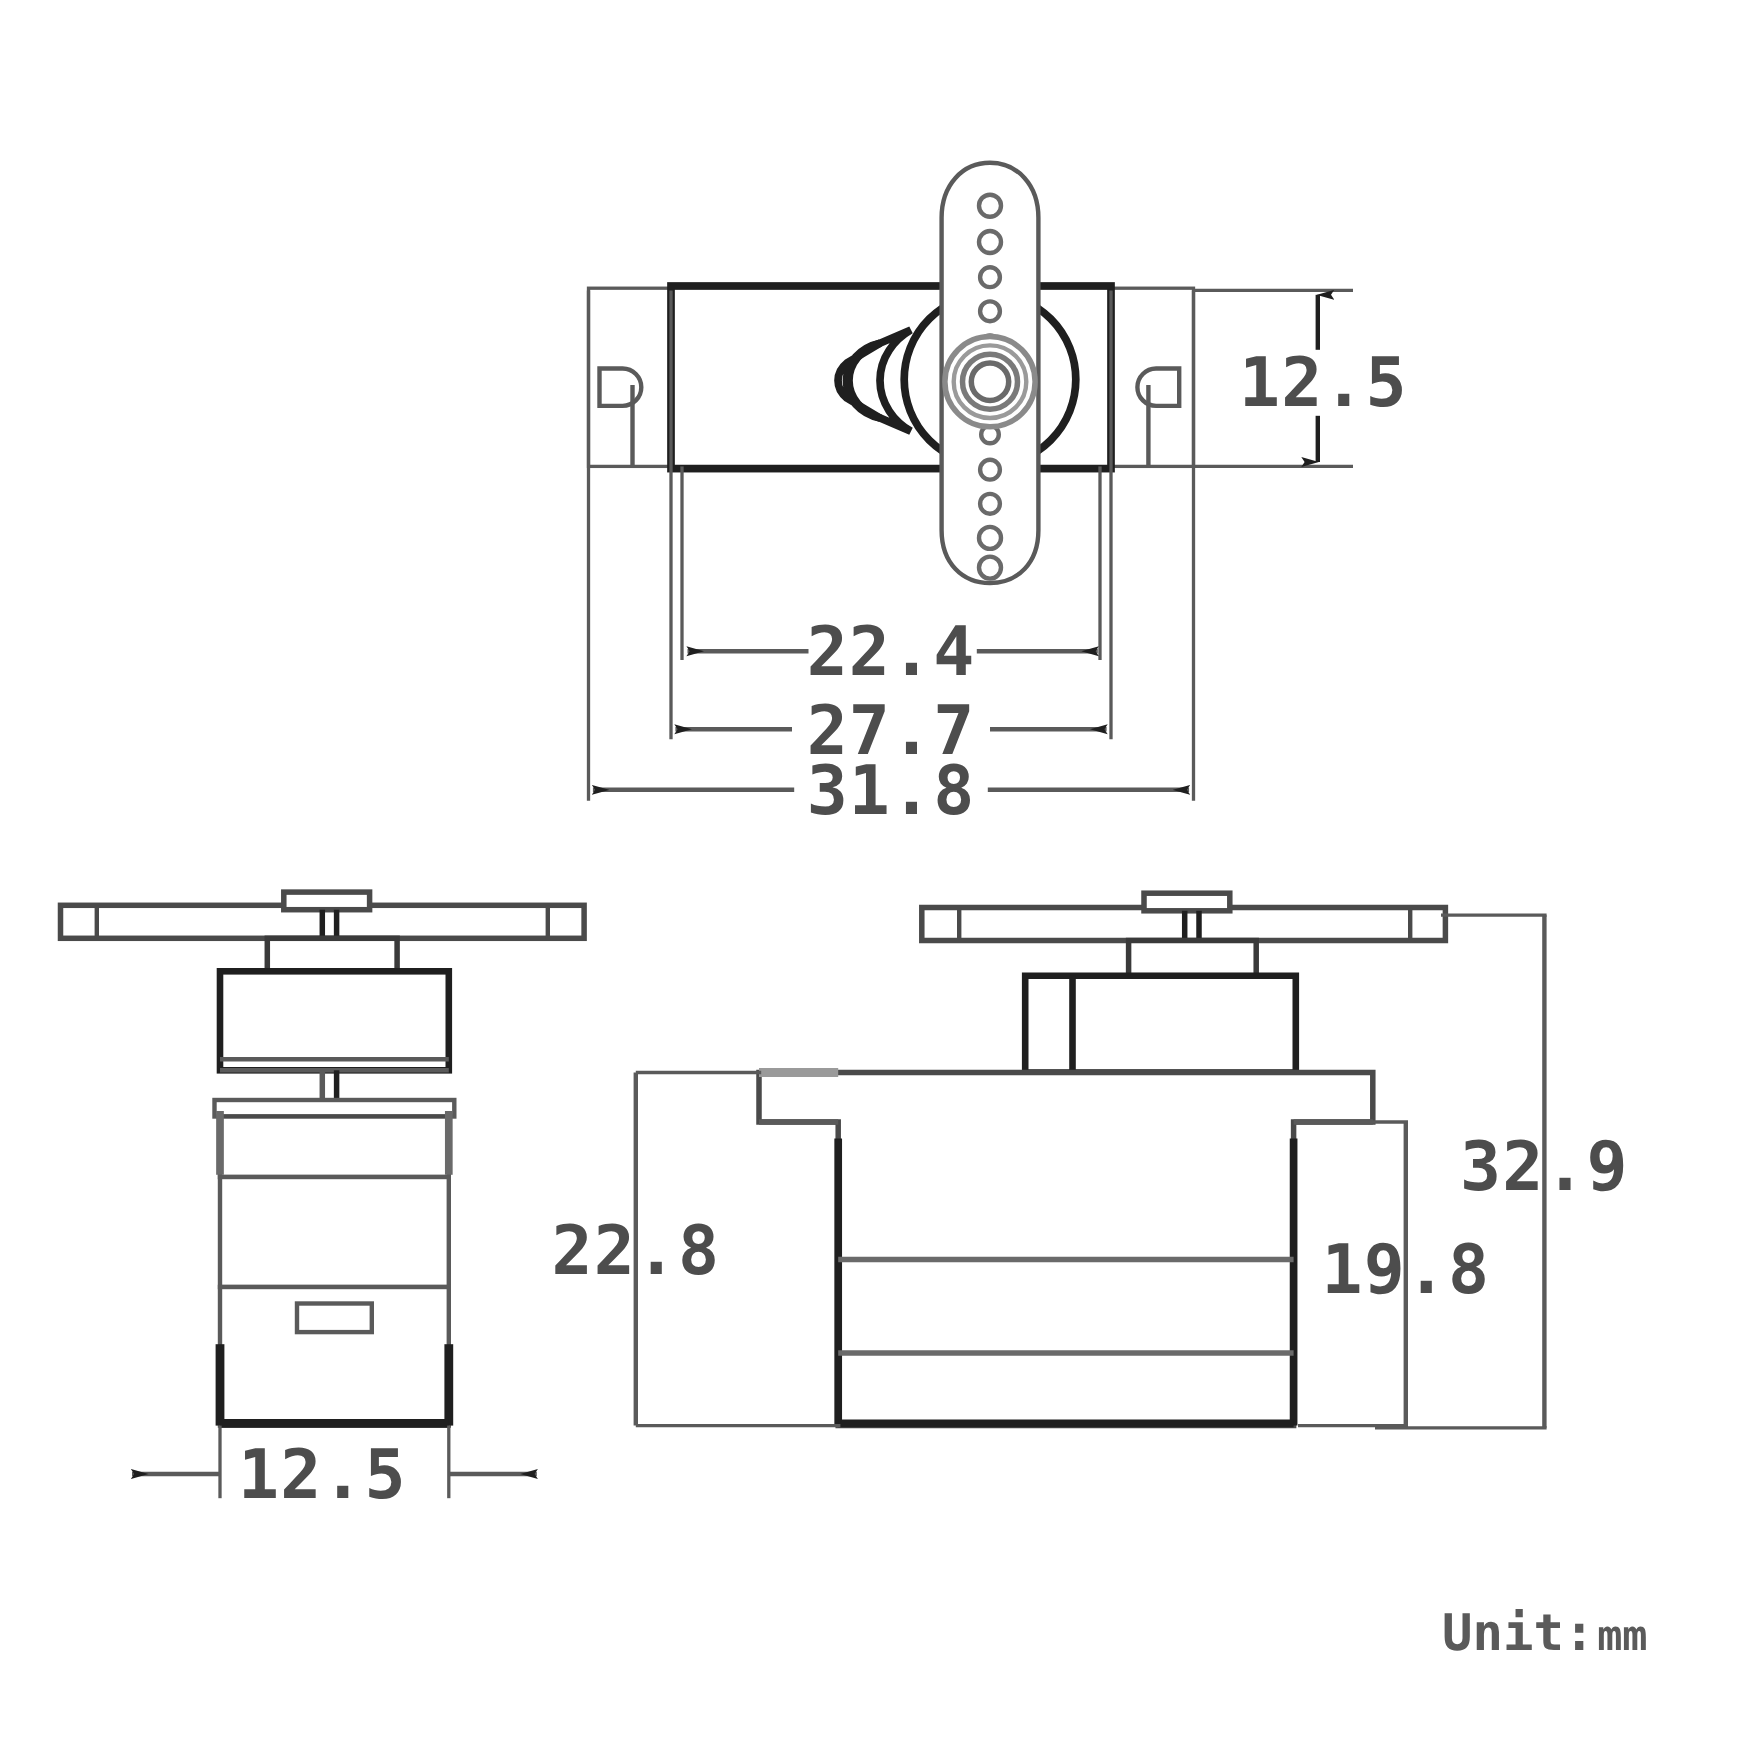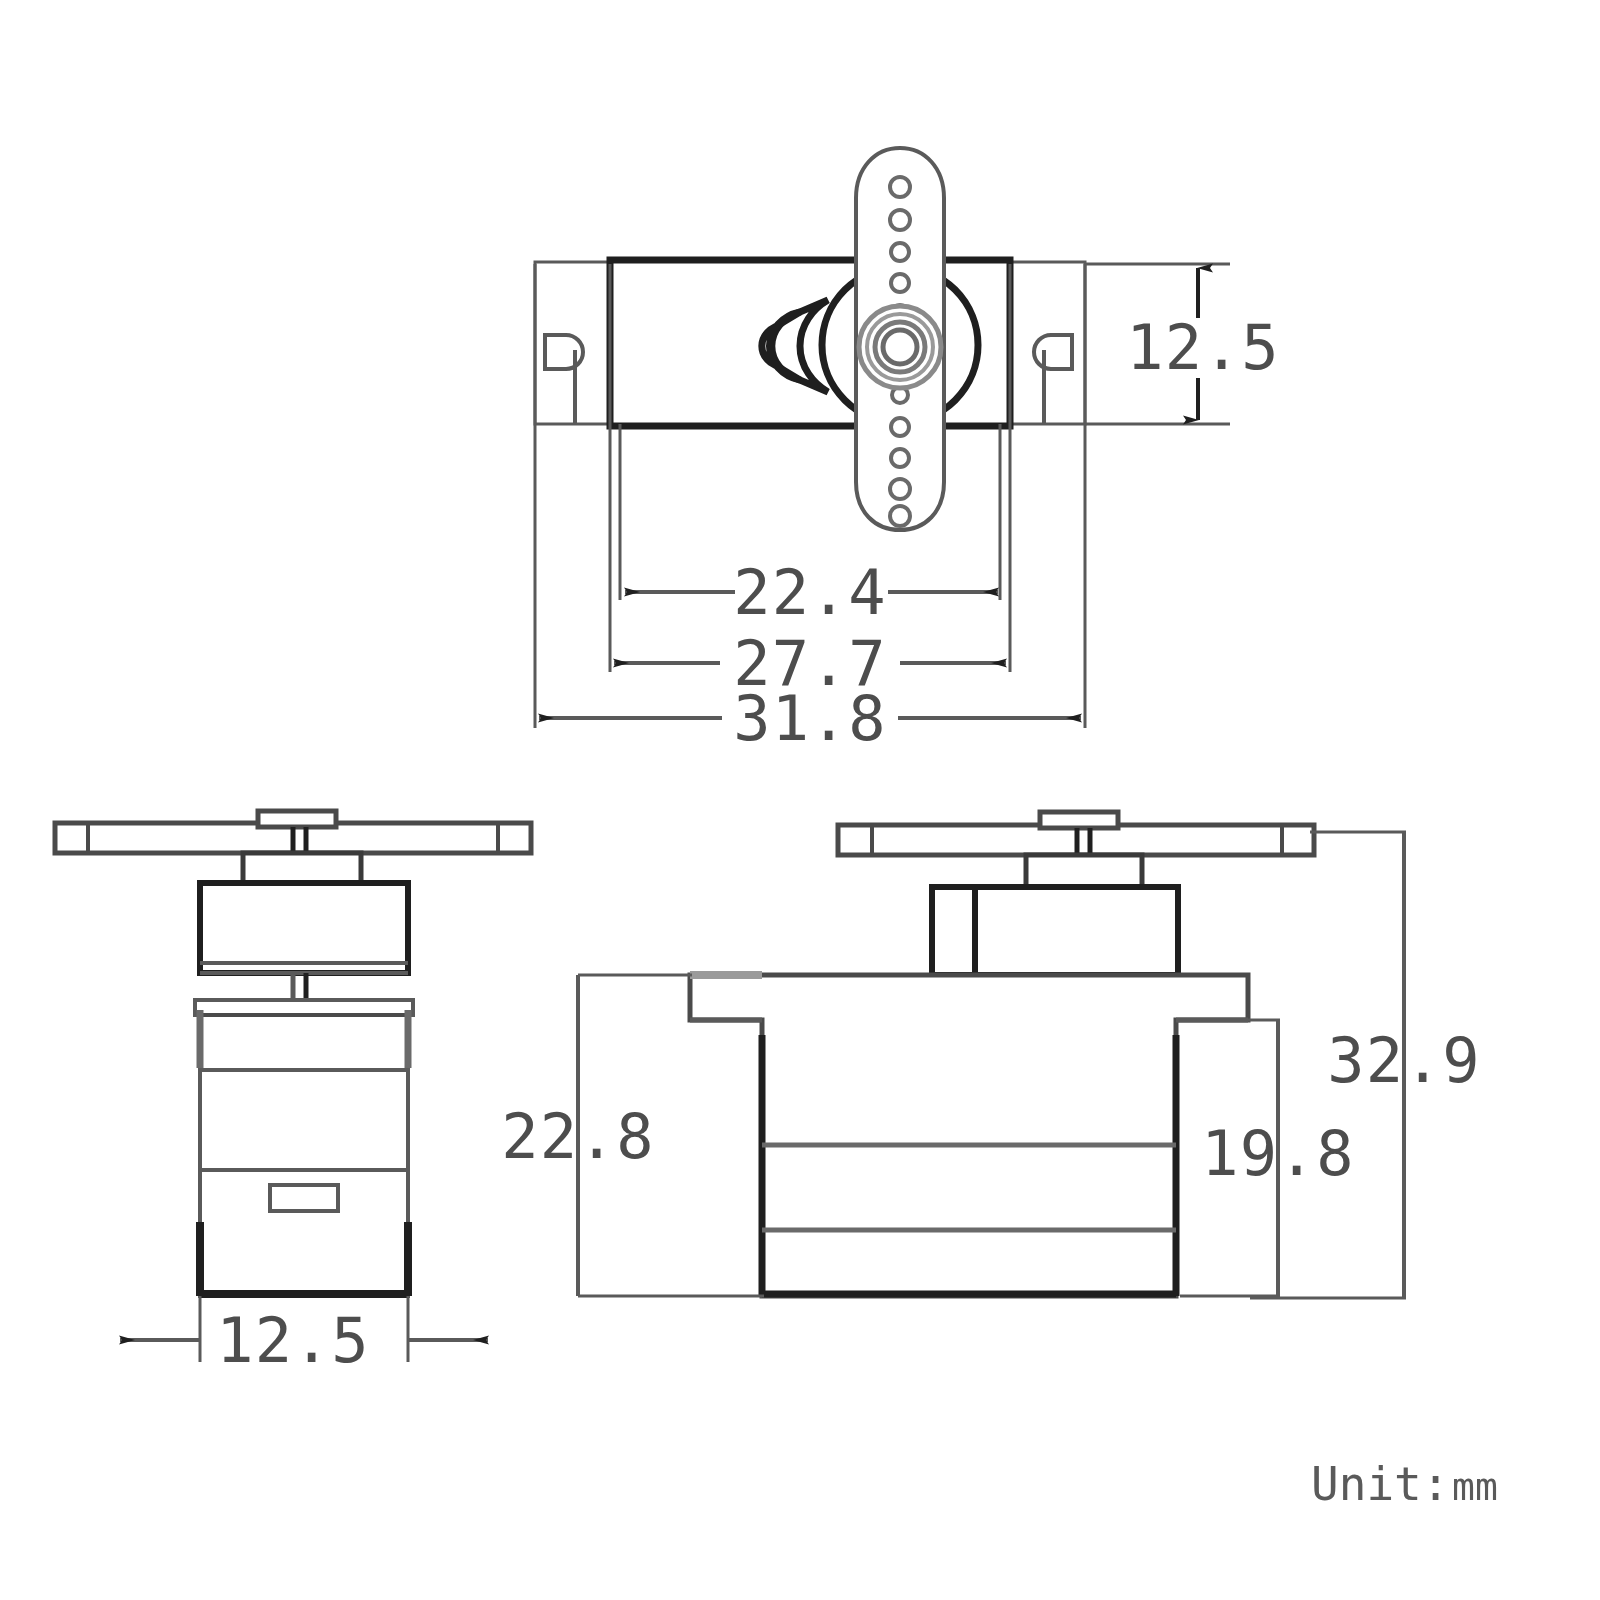--- a/index.html
+++ b/index.html
@@ -1,18 +1,18 @@
 <!DOCTYPE html>
 <html><head>
 <meta charset="utf-8">
 <style>
   html,body{margin:0;padding:0;background:#ffffff;}
   body{width:1600px;height:1600px;overflow:hidden;
        font-family:"DejaVu Sans Mono","Liberation Mono",monospace;}
-  #sheet{position:relative;width:1600px;height:1267px;background:#0ea5e9;}
+  #sheet{position:relative;width:1600px;height:1267px;background:#0ea5e9;font-weight:bold;}
   svg{display:block;}
   .dimtext{font-family:"DejaVu Sans Mono","Liberation Mono",monospace;
            font-size:62px;fill:#4d4d4d;letter-spacing:1px;}
   .unittext{font-family:"DejaVu Sans Mono","Liberation Mono",monospace;
             font-size:46px;fill:#5a5a5a;}
   .unitsmall{font-size:38px;}
 </style>
 </head>
 <body>
 

